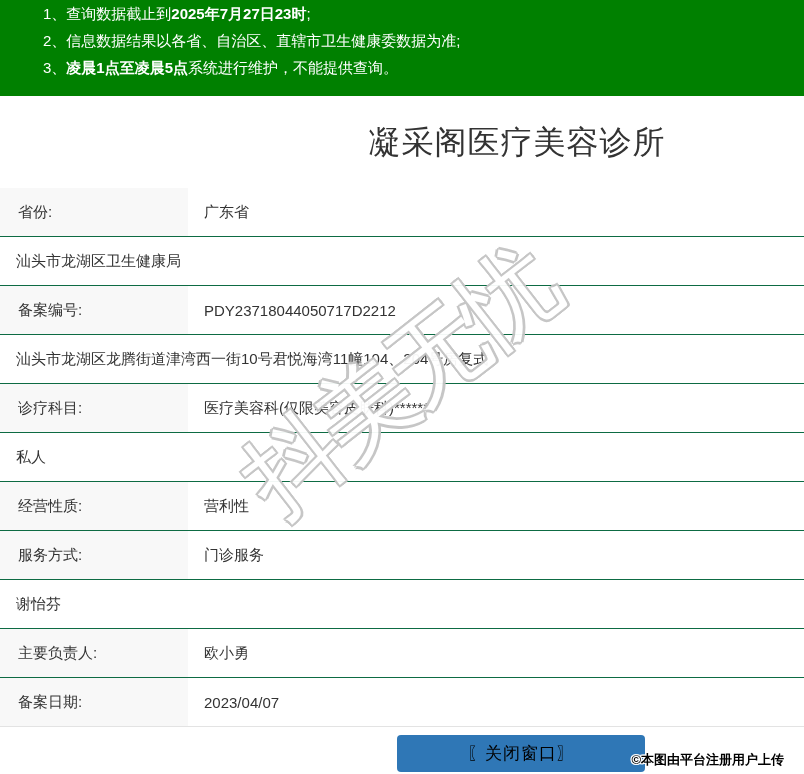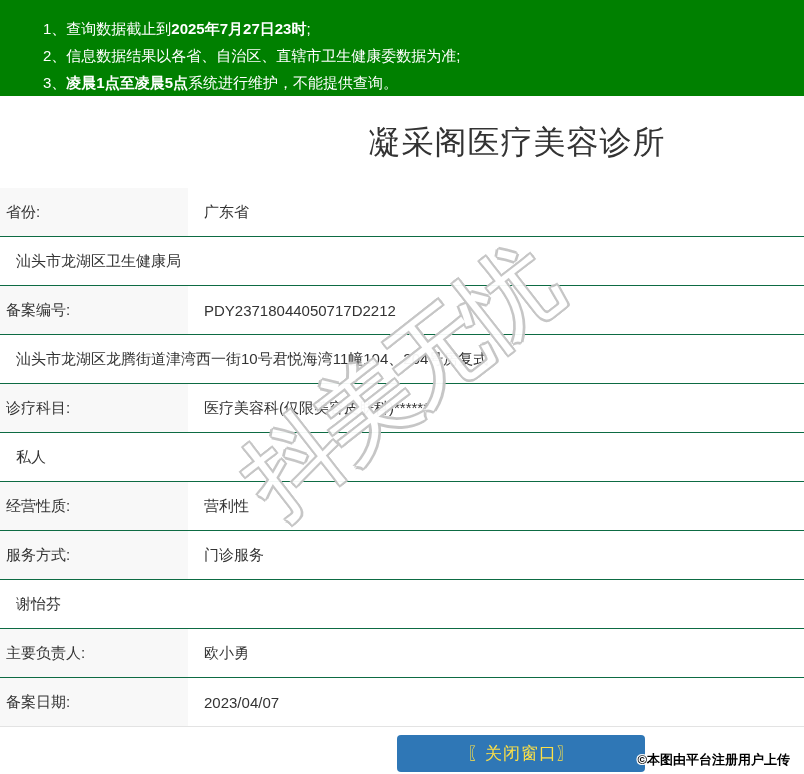--- a/index.html
+++ b/index.html
@@ -10,21 +10,21 @@
   }
   *{margin:0;padding:0;}
   html,body{background:#fff;}
   body{
     width:804px;height:774px;position:relative;overflow:hidden;
     font-family:"Liberation Sans","DejaVu Sans",sans-serif;
   }
   
   .banner{
     background:var(--header-green);
-    height:96px;box-sizing:border-box;padding-top:15px;
+    height:96px;box-sizing:border-box;padding-top:0;
   }
   .banner .line{
     color:#fff;font-size:15px;line-height:27px;padding-left:43px;
     white-space:nowrap;
   }
   .banner .seg-bold{font-weight:bold;}
   
   .title{
     width:1034px;height:92px;line-height:92px;text-align:center;
     font-size:32px;color:#333;letter-spacing:1px;
@@ -33,36 +33,36 @@
   .info-table{width:1034px;}
   .info-table .row{
     display:flex;height:49px;box-sizing:border-box;
     border-bottom:1px solid var(--row-border-green);
     align-items:stretch;background:#fff;
   }
   .info-table .row.last{border-bottom:1px solid #e3e3e3;}
   .info-table .cell-label{
     flex:none;width:188px;box-sizing:border-box;
     background:var(--label-bg);
-    display:flex;align-items:center;padding-left:6px;
+    display:flex;align-items:center;padding-left:18px;
     font-size:15px;color:#333;
   }
   .info-table .cell-value{
     flex:1;display:flex;align-items:center;padding-left:16px;
     font-size:15px;color:#333;white-space:nowrap;
   }
   
   .actions{margin-top:8px;}
   .close-btn{
     display:block;margin-left:397px;width:248px;height:37px;
-    background:var(--button-blue);color:#fde047;border:none;border-radius:4px;
+    background:var(--button-blue);color:#000000;border:none;border-radius:4px;
     font-size:17px;font-family:inherit;cursor:pointer;letter-spacing:1px;
   }
   .upload-caption{
-    position:absolute;right:14px;bottom:5px;
+    position:absolute;right:20px;bottom:5px;
     font-size:13px;font-weight:bold;color:#000;white-space:nowrap;
     text-shadow:
       -1px -1px 0 #fff, 1px -1px 0 #fff, -1px 1px 0 #fff, 1px 1px 0 #fff,
       0 -1px 0 #fff, 0 1px 0 #fff, -1px 0 0 #fff, 1px 0 0 #fff;
   }
   
   .watermark{
     position:absolute;left:400px;top:384px;z-index:5;
     transform:translate(-50%,-50%) rotate(-38deg);
     font-size:96px;color:#fff;letter-spacing:-6px;white-space:nowrap;

